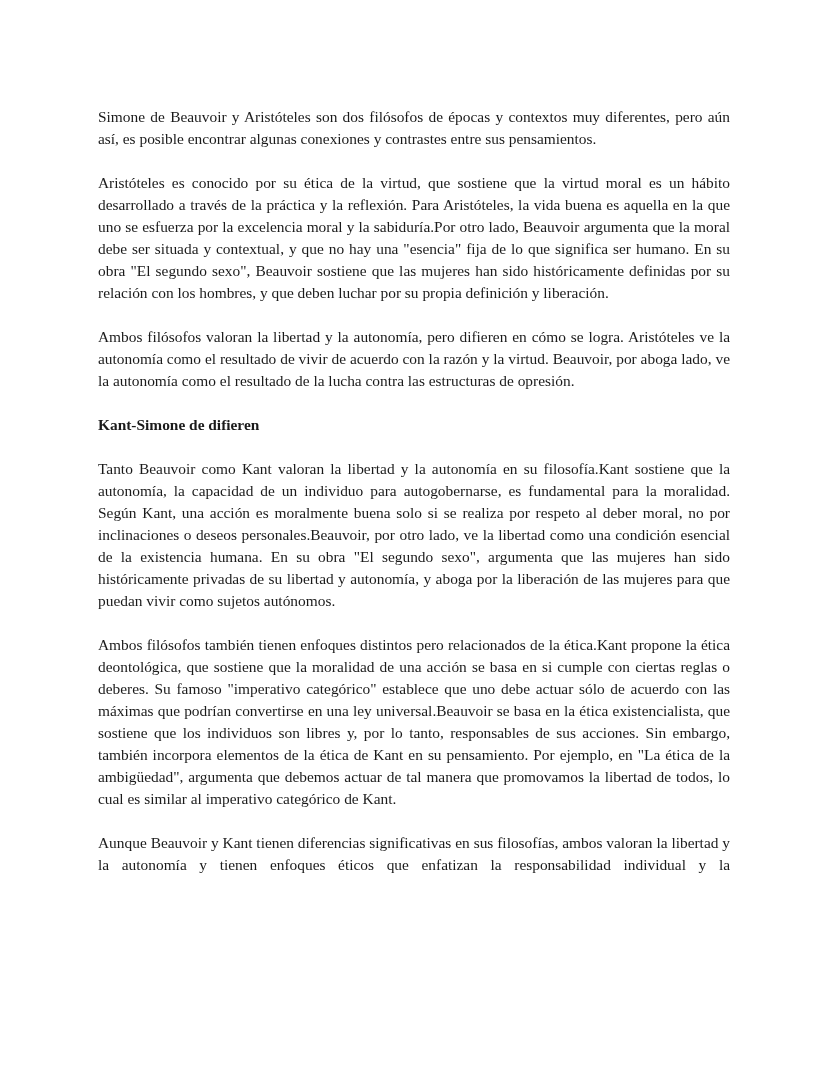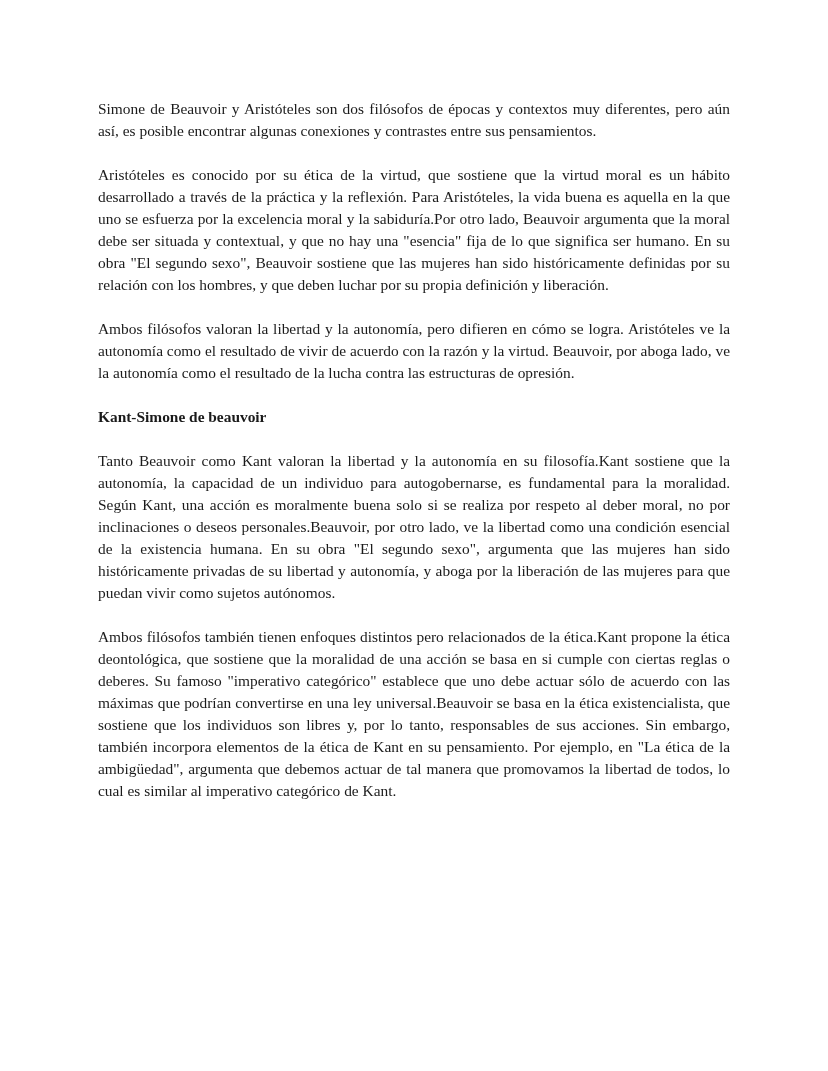--- a/index.html
+++ b/index.html
@@ -17,38 +17,39 @@
       position: absolute;
       left: 98px;
       top: 94px;
       width: 632px;
       font-family: "Liberation Serif", "DejaVu Serif", serif;
       font-size: 15.4px;
       line-height: 22px;
       color: #1a1a1a;
     }
     .para {
-      margin: 4px 0 22px 0;
+      margin: 12px 0 22px 0;
       text-align: justify;
       text-align-last: left;
     }
     .heading {
       margin: 0 0 22px 0;
       font-weight: bold;
       text-align: left;
     }
     .para.last {
       margin-bottom: 0;
     }
   </style>
 </head>
 <body>
 
 <div class="page">
   <p class="para">Simone de Beauvoir y Aristóteles son dos filósofos de épocas y contextos muy diferentes, pero aún así, es posible encontrar algunas conexiones y contrastes entre sus pensamientos.</p>
   <p class="para">Aristóteles es conocido por su ética de la virtud, que sostiene que la virtud moral es un hábito desarrollado a través de la práctica y la reflexión. Para Aristóteles, la vida buena es aquella en la que uno se esfuerza por la excelencia moral y la sabiduría.Por otro lado, Beauvoir argumenta que la moral debe ser situada y contextual, y que no hay una "esencia" fija de lo que significa ser humano. En su obra "El segundo sexo", Beauvoir sostiene que las mujeres han sido históricamente definidas por su relación con los hombres, y que deben luchar por su propia definición y liberación.</p>
   <p class="para">Ambos filósofos valoran la libertad y la autonomía, pero difieren en cómo se logra. Aristóteles ve la autonomía como el resultado de vivir de acuerdo con la razón y la virtud. Beauvoir, por aboga lado, ve la autonomía como el resultado de la lucha contra las estructuras de opresión.</p>
 
-  <p class="heading">Kant-Simone de beauvoir</p>
+  <p class="heading">Kant-Simone de difieren</p>
 
   <p class="para">Tanto Beauvoir como Kant valoran la libertad y la autonomía en su filosofía.Kant sostiene que la autonomía, la capacidad de un individuo para autogobernarse, es fundamental para la moralidad. Según Kant, una acción es moralmente buena solo si se realiza por respeto al deber moral, no por inclinaciones o deseos personales.Beauvoir, por otro lado, ve la libertad como una condición esencial de la existencia humana. En su obra "El segundo sexo", argumenta que las mujeres han sido históricamente privadas de su libertad y autonomía, y aboga por la liberación de las mujeres para que puedan vivir como sujetos autónomos.</p>
   <p class="para">Ambos filósofos también tienen enfoques distintos pero relacionados de la ética.Kant propone la ética deontológica, que sostiene que la moralidad de una acción se basa en si cumple con ciertas reglas o deberes. Su famoso "imperativo categórico" establece que uno debe actuar sólo de acuerdo con las máximas que podrían convertirse en una ley universal.Beauvoir se basa en la ética existencialista, que sostiene que los individuos son libres y, por lo tanto, responsables de sus acciones. Sin embargo, también incorpora elementos de la ética de Kant en su pensamiento. Por ejemplo, en "La ética de la ambigüedad", argumenta que debemos actuar de tal manera que promovamos la libertad de todos, lo cual es similar al imperativo categórico de Kant.</p>
+  <p class="para last" style="text-align-last: justify;">Aunque Beauvoir y Kant tienen diferencias significativas en sus filosofías, ambos valoran la libertad y la autonomía y tienen enfoques éticos que enfatizan la responsabilidad individual y la</p>
 </div>
 
 </body></html>

